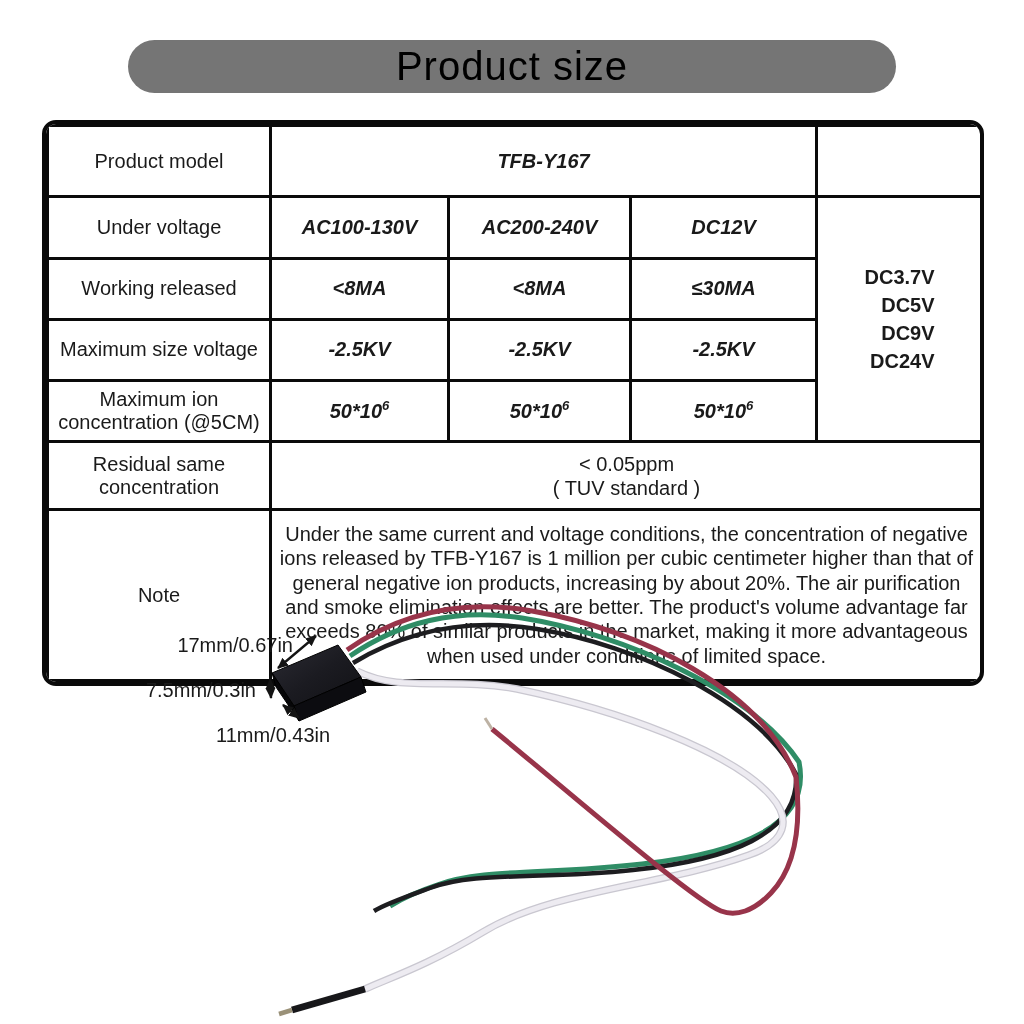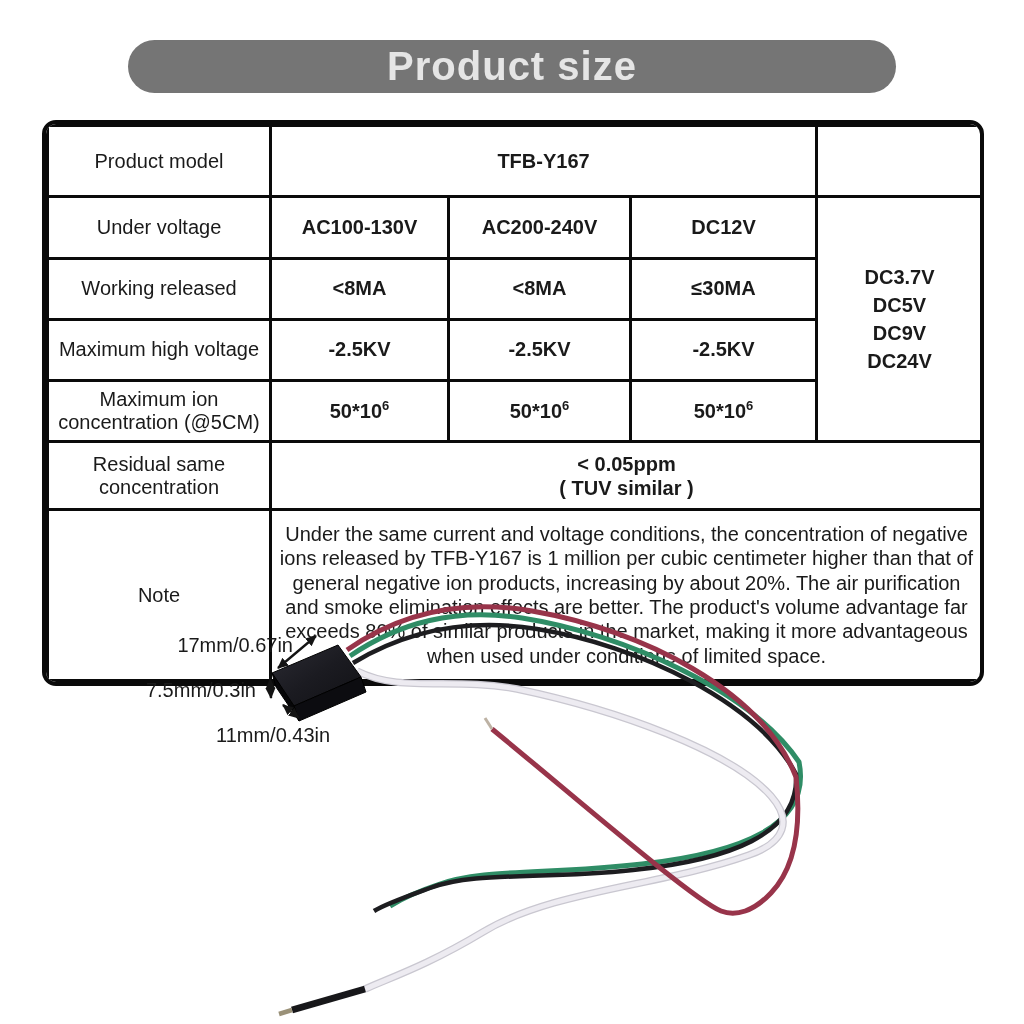--- a/index.html
+++ b/index.html
@@ -3,35 +3,35 @@
 <meta charset="utf-8">
 <style>
   html,body{margin:0;padding:0;background:#ffffff;}
   body{width:1024px;height:1024px;position:relative;overflow:hidden;
        font-family:"Liberation Sans", sans-serif;color:#1a1a1a;}
 
   
   .banner{position:absolute;left:128px;top:40px;width:768px;height:53px;
           background:#757575;border-radius:27px;
           display:flex;align-items:center;justify-content:center;}
-  .banner span{color:#e5e5e5;font-size:40px;font-weight:700;letter-spacing:1px;}
+  .banner span{color:#000000;font-size:40px;font-weight:400;letter-spacing:1px;}
 
   
   .tblwrap{position:absolute;left:42px;top:120px;width:942px;height:566px;
            border:4px solid #0a0a0a;border-radius:14px;overflow:hidden;
            box-sizing:border-box;background:#fff;}
   table.spec{border-collapse:collapse;table-layout:fixed;width:100%;height:100%;}
   table.spec td{border:3px solid #0a0a0a;text-align:center;vertical-align:middle;
                 padding:2px 4px;font-size:20px;box-sizing:border-box;}
   td.lbl{font-weight:400;line-height:1.15;}
-  td.val{font-weight:700;}
+  td.val{font-weight:700;font-style:italic;}
   td.val sup{font-size:13px;font-weight:700;vertical-align:super;line-height:0;}
   td.dccell{font-weight:700;}
-  .dcstack{display:inline-block;text-align:center;line-height:28px;font-size:20px;}
-  td.ozoneval{font-weight:700;line-height:1.2;}
+  .dcstack{display:inline-block;text-align:right;line-height:28px;font-size:20px;}
+  td.ozoneval{font-weight:400;line-height:1.2;}
   td.notelbl{font-size:34px;margin-top:36px;}
   td.notecell{text-align:left;vertical-align:middle;font-size:16px;line-height:1.22;
               padding:6px 8px 6px 11px;font-weight:400;}
 
   
   .photo{position:absolute;left:0;top:595px;width:1024px;height:429px;}
   .photo text{font-family:"Liberation Sans", sans-serif;font-size:20px;fill:#1a1a1a;}
 </style>
 </head>
 <body>
@@ -69,36 +69,36 @@
         </span>
       </td>
     </tr>
     <tr style="height:55px">
       <td class="lbl">Working released</td>
       <td class="val">&lt;8MA</td>
       <td class="val">&lt;8MA</td>
       <td class="val">≤30MA</td>
     </tr>
     <tr style="height:55px">
-      <td class="lbl">Maximum high voltage</td>
+      <td class="lbl">Maximum size voltage</td>
       <td class="val">-2.5KV</td>
       <td class="val">-2.5KV</td>
       <td class="val">-2.5KV</td>
     </tr>
     <tr style="height:55px">
       <td class="lbl">Maximum ion concentration (@5CM)</td>
       <td class="val"><span>50*10</span><sup>6</sup></td>
       <td class="val"><span>50*10</span><sup>6</sup></td>
       <td class="val"><span>50*10</span><sup>6</sup></td>
     </tr>
     <tr style="height:61px">
       <td class="lbl">Residual same concentration</td>
       <td class="ozoneval" colspan="4">
         <span>&lt; 0.05ppm</span><br>
-        <span>( TUV similar )</span>
+        <span>( TUV standard )</span>
       </td>
     </tr>
     <tr style="height:110px">
       <td class="lbl notelbl">Note</td>
       <td class="notecell" colspan="4">Under the same current and voltage conditions, the concentration of negative ions released by TFB-Y167 is 1 million per cubic centimeter higher than that of general negative ion products, increasing by about 20%. The air purification and smoke elimination effects are better. The product's volume advantage far exceeds 80% of similar products in the market, making it more advantageous when used under conditions of limited space.</td>
     </tr>
   </tbody>
     </table>
 </div>
 

